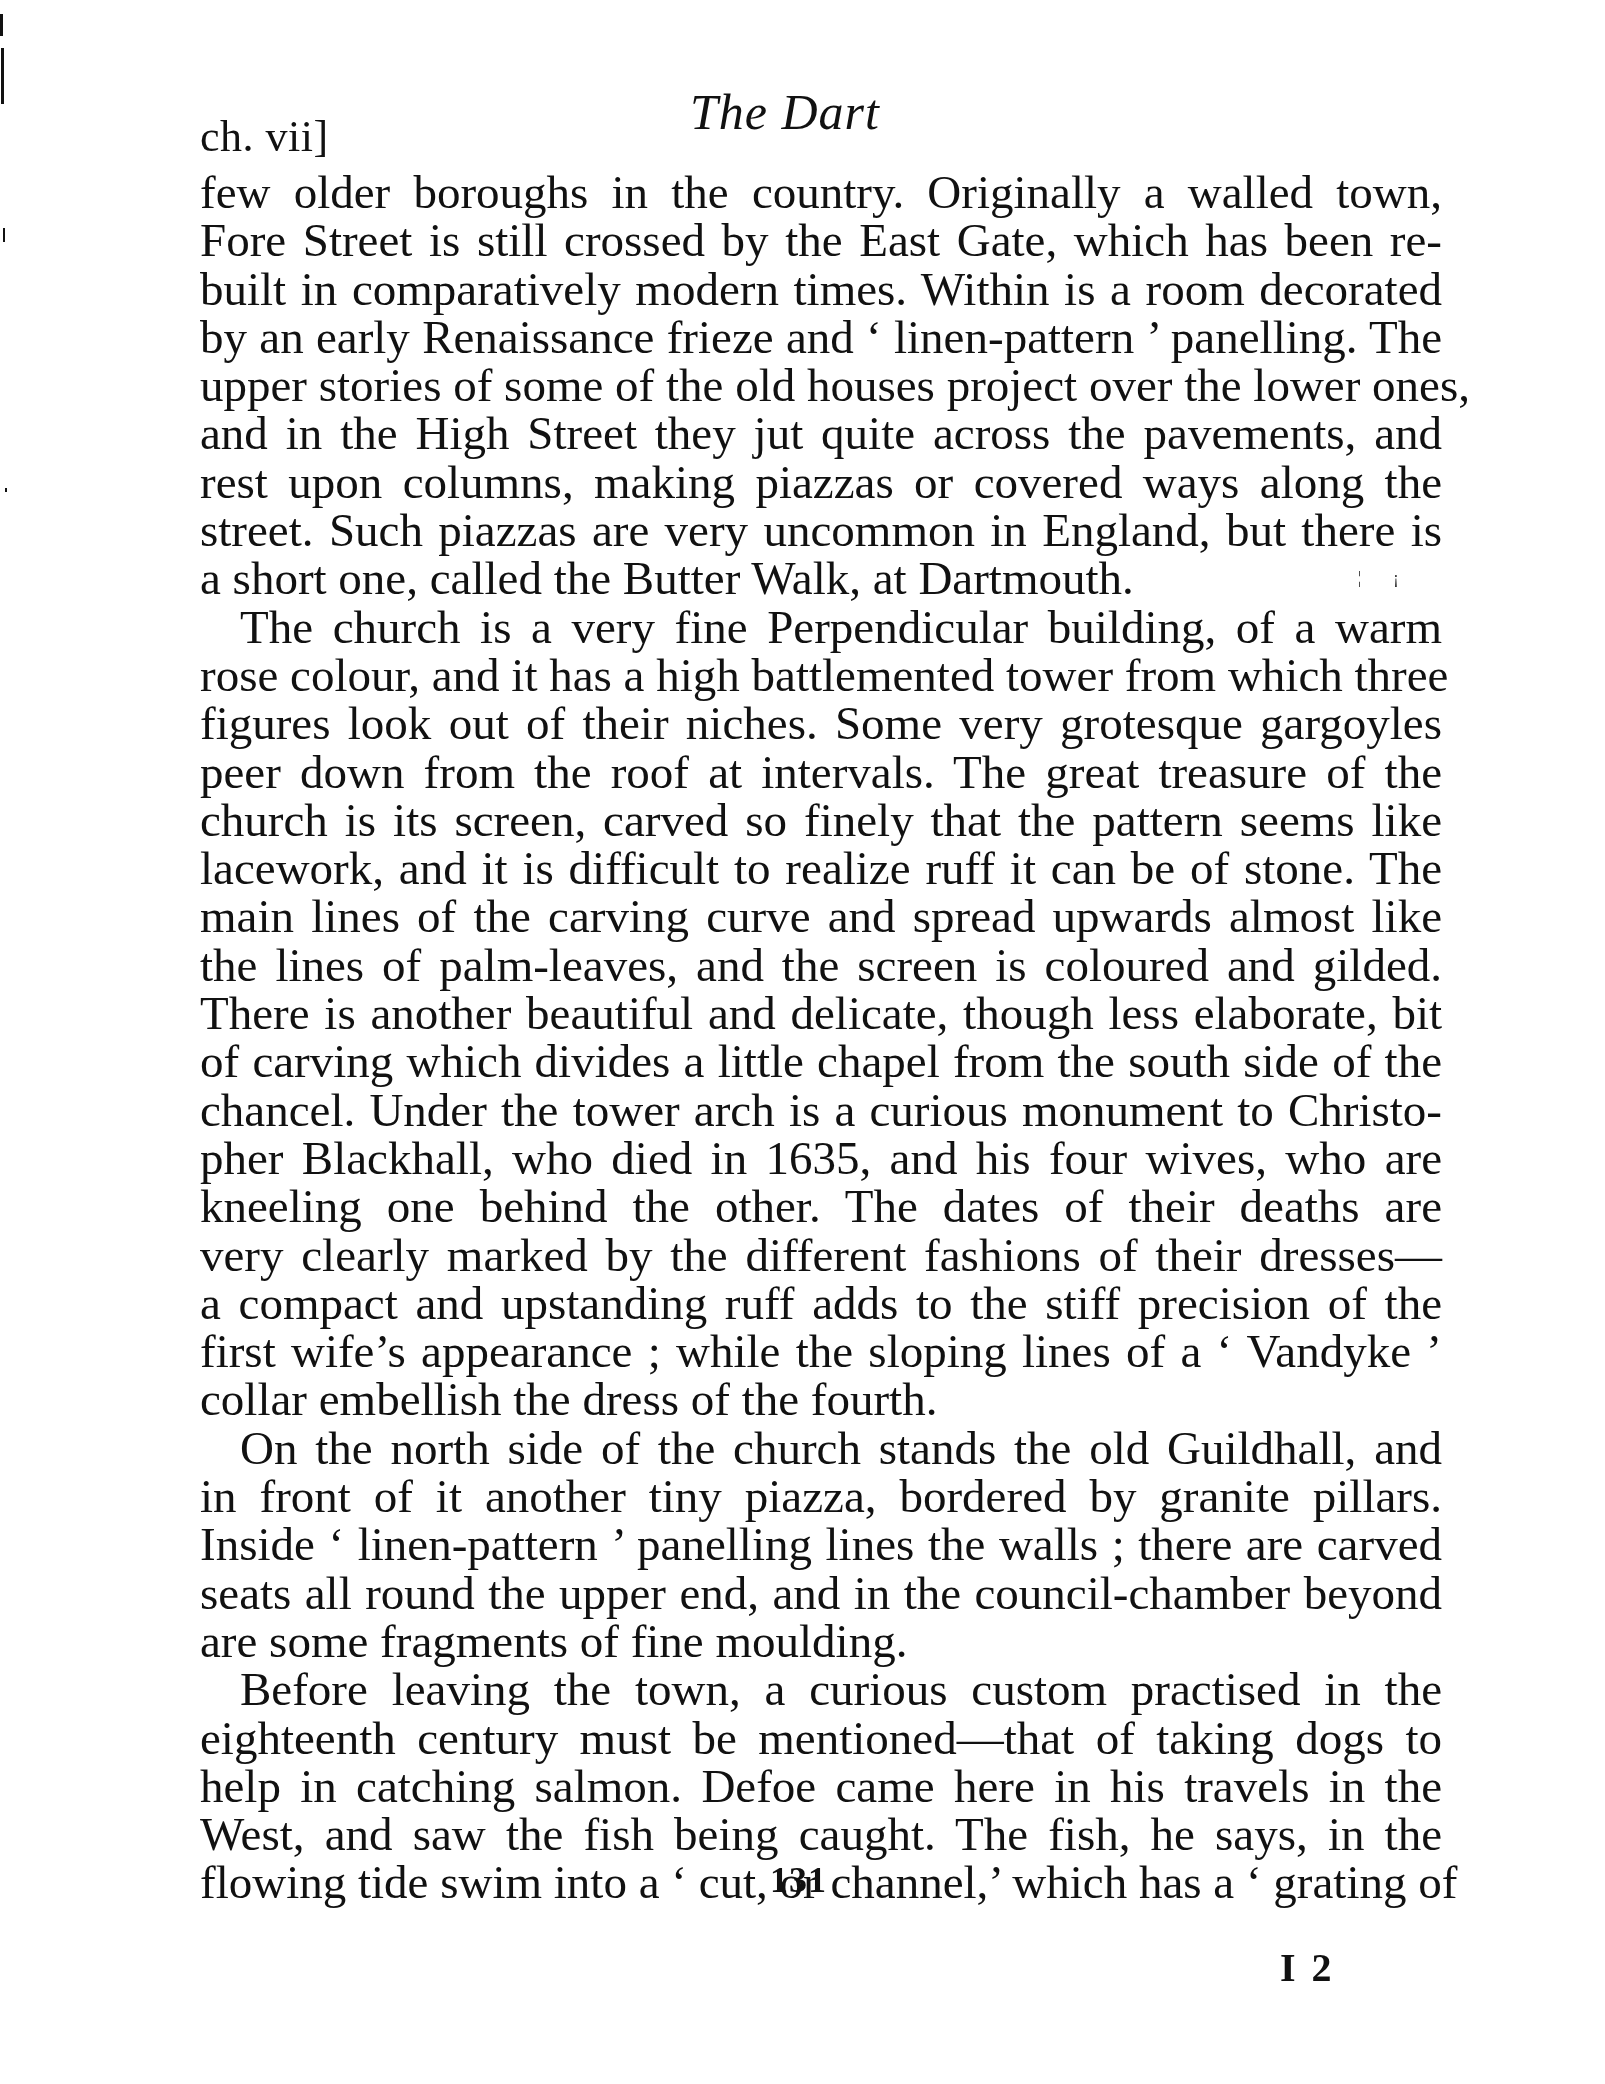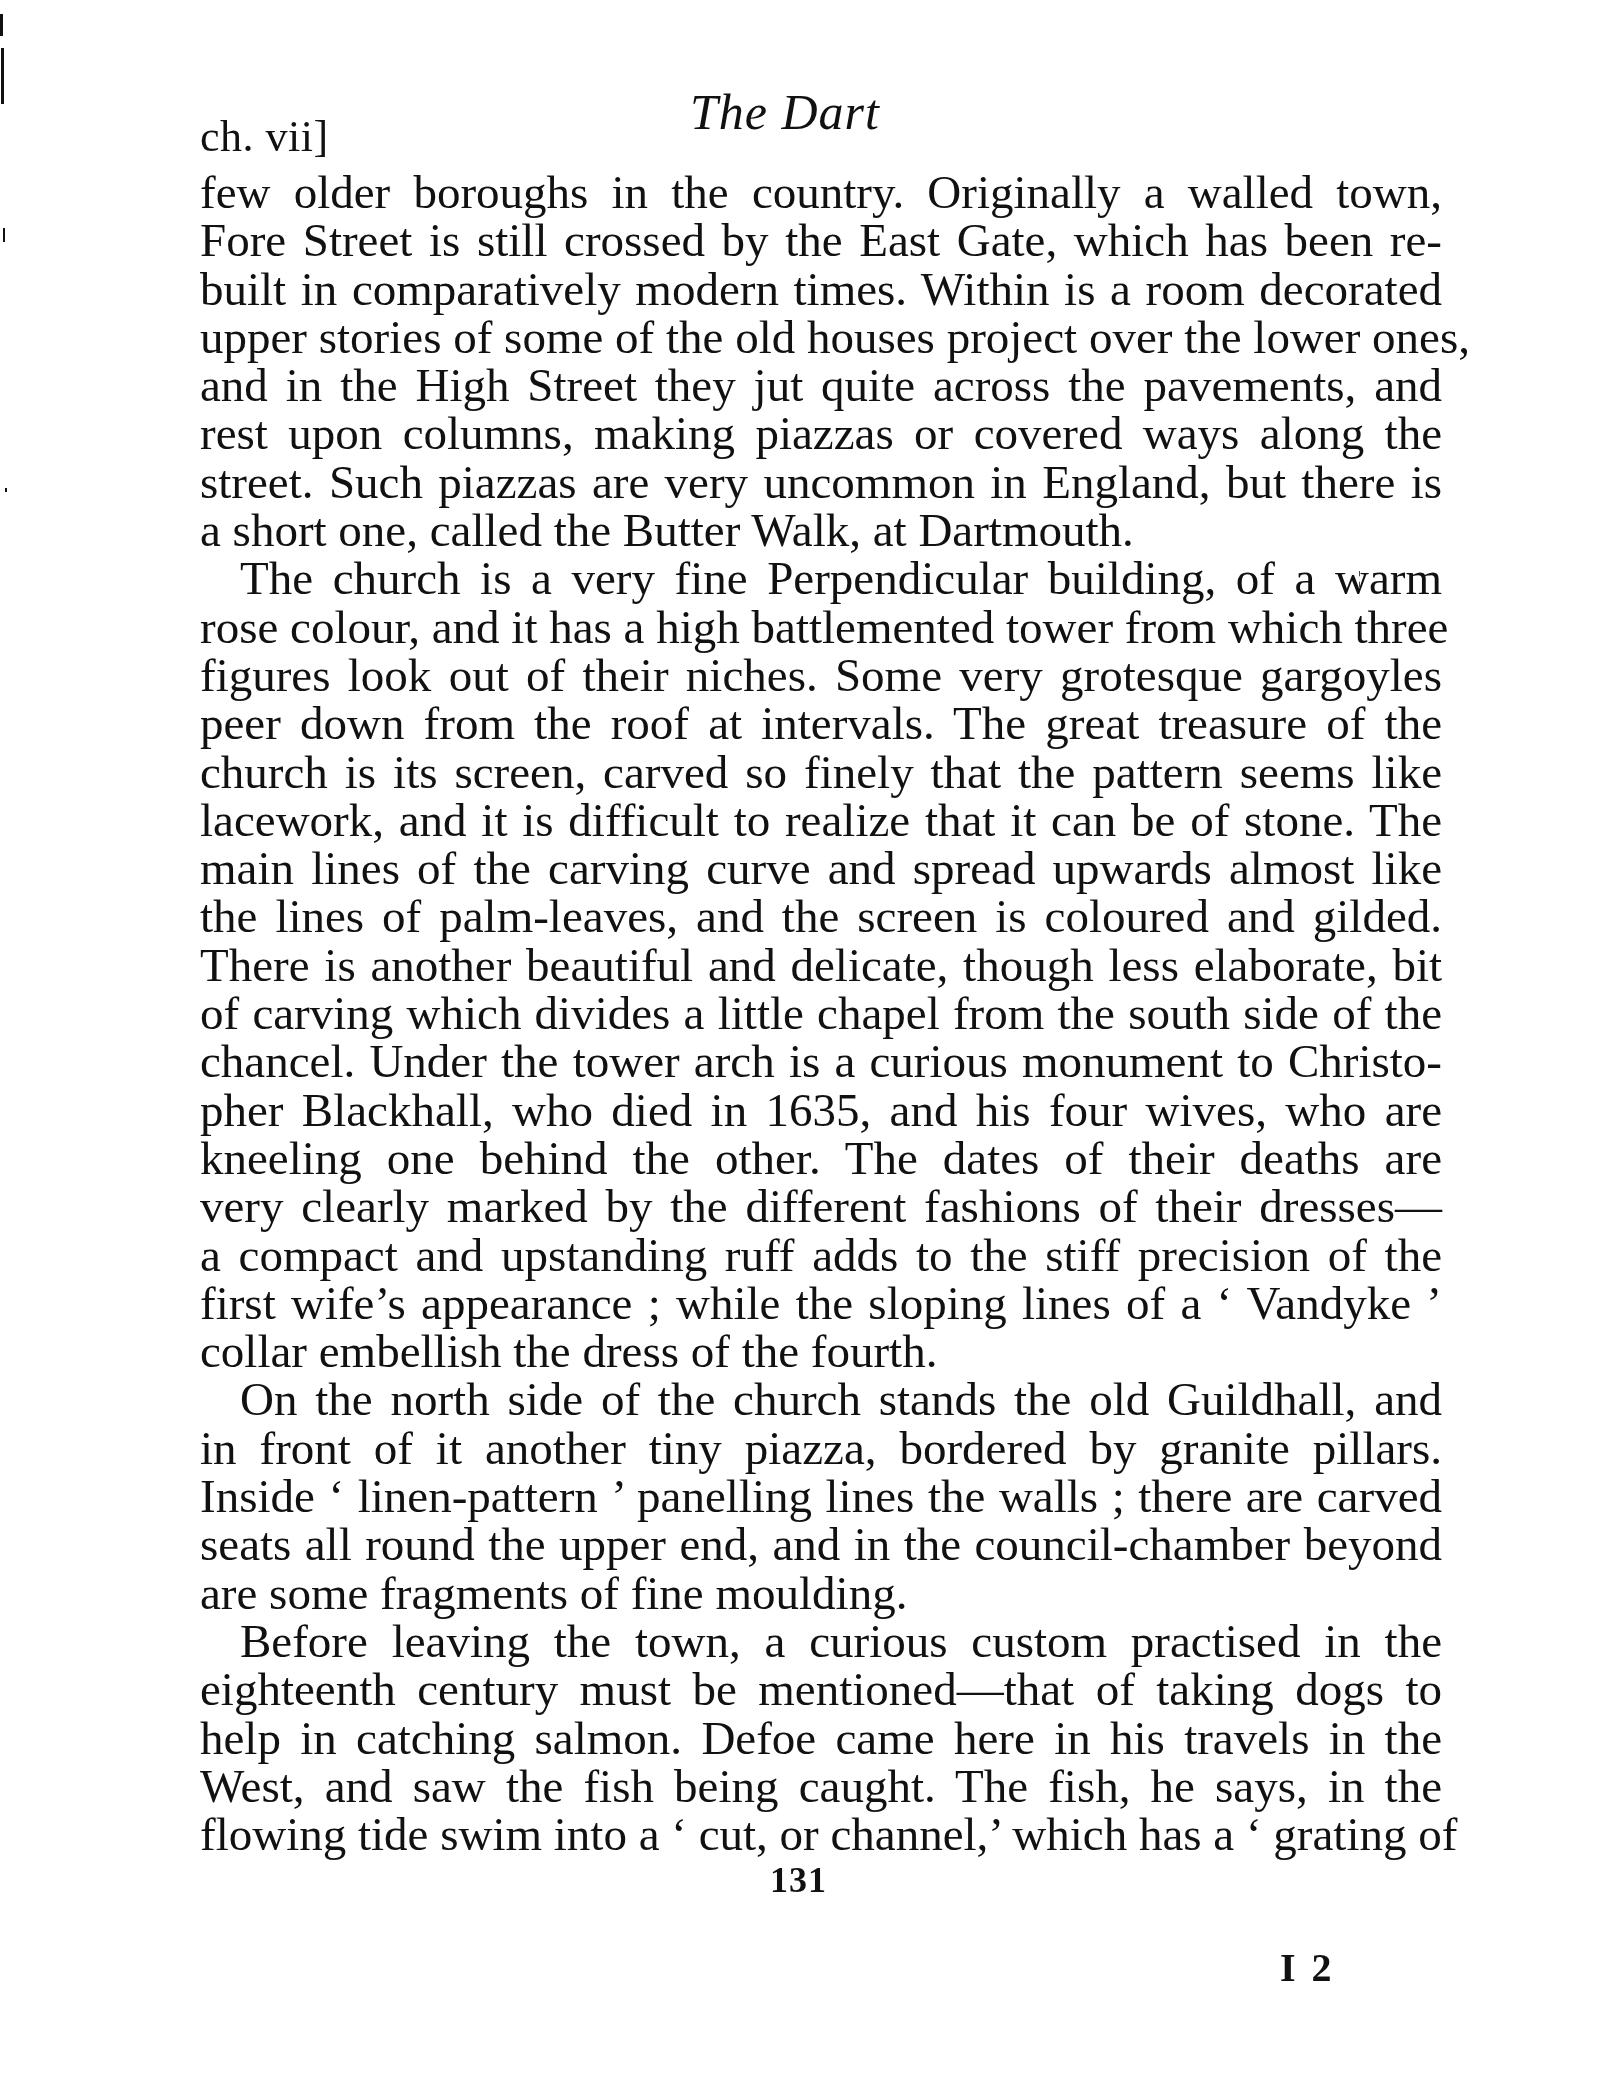--- a/index.html
+++ b/index.html
@@ -104,31 +104,32 @@
 
   <div class="running-head-left">ch. vii]</div>
   <div class="running-head-title">The Dart</div>
 
   <div class="stray-marks">¦ ¡</div>
 
   <div class="body-text" id="body-text">
       <span class="line">few older boroughs in the country.  Originally a walled town,</span>
       <span class="line">Fore Street is still crossed by the East Gate, which has been re-</span>
       <span class="line">built in comparatively modern times. Within is a room decorated</span>
+      <span class="line">by an early Renaissance frieze and ‘ linen-pattern ’ panelling.  The</span>
       <span class="line">upper stories of some of the old houses project over the lower ones,</span>
       <span class="line">and in the High Street they jut quite across the pavements, and</span>
       <span class="line">rest upon columns, making piazzas or covered ways along the</span>
       <span class="line">street.  Such piazzas are very uncommon in England, but there is</span>
       <span class="line last">a short one, called the Butter Walk, at Dartmouth.</span>
       <span class="line indent">The church is a very fine Perpendicular building, of a warm</span>
       <span class="line">rose colour, and it has a high battlemented tower from which three</span>
       <span class="line">figures look out of their niches.  Some very grotesque gargoyles</span>
       <span class="line">peer down from the roof at intervals.  The great treasure of the</span>
       <span class="line">church is its screen, carved so finely that the pattern seems like</span>
-      <span class="line">lacework, and it is difficult to realize that it can be of stone.  The</span>
+      <span class="line">lacework, and it is difficult to realize ruff it can be of stone.  The</span>
       <span class="line">main lines of the carving curve and spread upwards almost like</span>
       <span class="line">the lines of palm-leaves, and the screen is coloured and gilded.</span>
       <span class="line">There is another beautiful and delicate, though less elaborate, bit</span>
       <span class="line">of carving which divides a little chapel from the south side of the</span>
       <span class="line">chancel.  Under the tower arch is a curious monument to Christo-</span>
       <span class="line">pher Blackhall, who died in 1635, and his four wives, who are</span>
       <span class="line">kneeling one behind the other.  The dates of their deaths are</span>
       <span class="line">very clearly marked by the different fashions of their dresses—</span>
       <span class="line">a compact and upstanding ruff adds to the stiff precision of the</span>
       <span class="line">first wife’s appearance ; while the sloping lines of a ‘ Vandyke ’</span>

